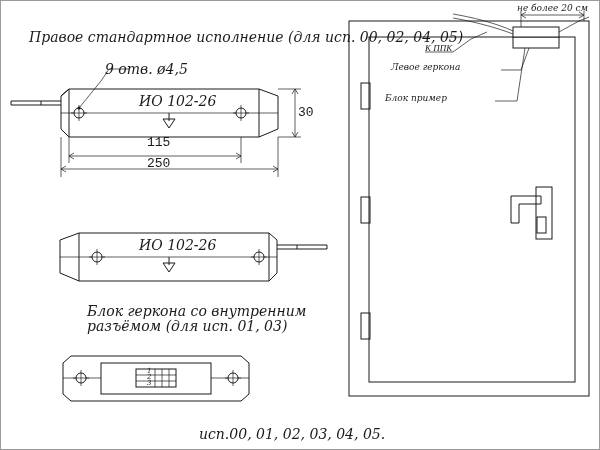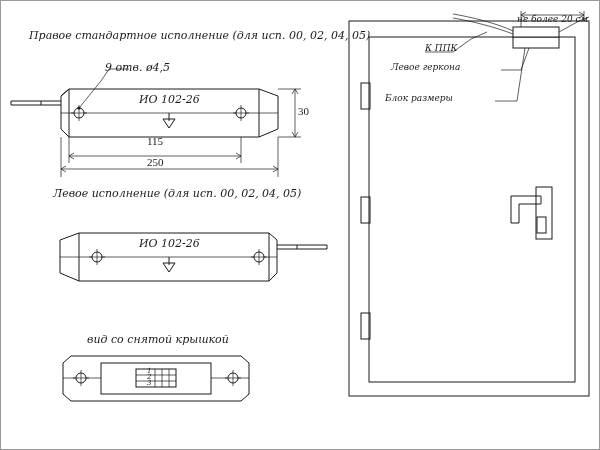--- a/index.html
+++ b/index.html
@@ -14,31 +14,31 @@
     background: #ffffff;
     border: 1px solid #9a9a9a;
     box-sizing: border-box;
     overflow: hidden;
     font-family: "DejaVu Sans", sans-serif;
   }
   .lbl {
     position: absolute;
     font-family: "DejaVu Serif", serif;
     font-style: italic;
-    font-size: 11px;
+    font-size: 14px;
     color: #1a1a1a;
     white-space: nowrap;
     line-height: 1.25;
   }
   .lbl.small { font-size: 9px; }
   .lbl.tiny { font-size: 7px; }
   .lbl.mono {
-    font-family: Liberation Serif, serif;
+    font-family: Liberation Mono, monospace;
     font-style: normal;
-    font-size: 11px;
+    font-size: 13px;
   }
   svg.layer {
     position: absolute;
     left: 0; top: 0;
     width: 600px;
     height: 450px;
   }
   .ln { stroke: #1a1a1a; stroke-width: 1; fill: none; }
   .ln-thin { stroke: #1a1a1a; stroke-width: 0.7; fill: none; }
   .fillw { fill: #ffffff; }
@@ -155,30 +155,31 @@
   <div class="lbl" style="left:104px; top:60px;">9 отв. ø4,5</div>
 
   <div class="lbl" style="left:138px; top:92px;">ИО 102-26</div>
 
   <div class="lbl mono" style="left:297px; top:104px;">30</div>
 
   <div class="lbl mono" style="left:146px; top:126px;margin-top:8px;">115</div>
 
   <div class="lbl mono" style="left:146px; top:155px;">250</div>
 
-  <div class="lbl" style="left:52px; top:186px;">Левое исполнение (для исп. 00, 02, 04, 05)</div>
 
   <div class="lbl" style="left:138px; top:236px;">ИО 102-26</div>
 
-  <div class="lbl" style="left:86px; top:332px;">вид со снятой крышкой</div>
+  <div class="lbl" style="left:86px; top:302px;">Блок геркона со внутренним</div>
+  <div class="lbl" style="left:86px; top:317px;">разъёмом (для исп. 01, 03)</div>
 
   <div class="lbl tiny" style="left:146px; top:366px;">1</div>
   <div class="lbl tiny" style="left:146px; top:372px;">2</div>
   <div class="lbl tiny" style="left:146px; top:378px;">3</div>
 
-  <div class="lbl small" style="left:516px; top:2px;margin-top:11px;">не более 20 см</div>
+  <div class="lbl small" style="left:516px; top:2px;">не более 20 см</div>
 
-  <div class="lbl small" style="left:424px; top:42px;">К ППК</div>
+  <div class="lbl small" style="left:424px; top:42px;font-family:Liberation Serif, serif;">К ППК</div>
   <div class="lbl small" style="left:390px; top:61px;">Левое геркона</div>
-  <div class="lbl small" style="left:384px; top:92px;">Блок размеры</div>
+  <div class="lbl small" style="left:384px; top:92px;">Блок пример</div>
 
+  <div class="lbl" style="left:198px; top:425px;">исп.00, 01, 02, 03, 04, 05.</div>
 
 </div>
 
 </body></html>

